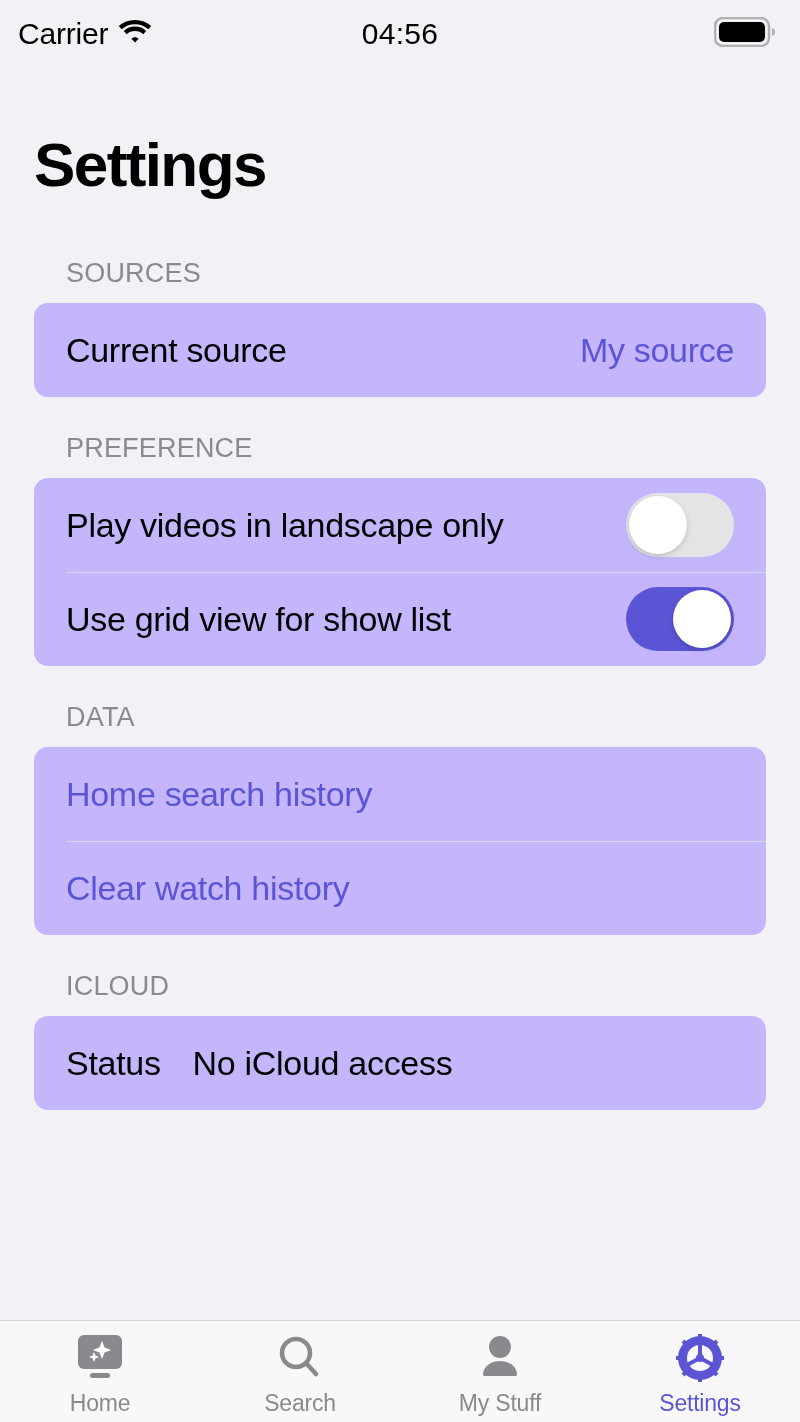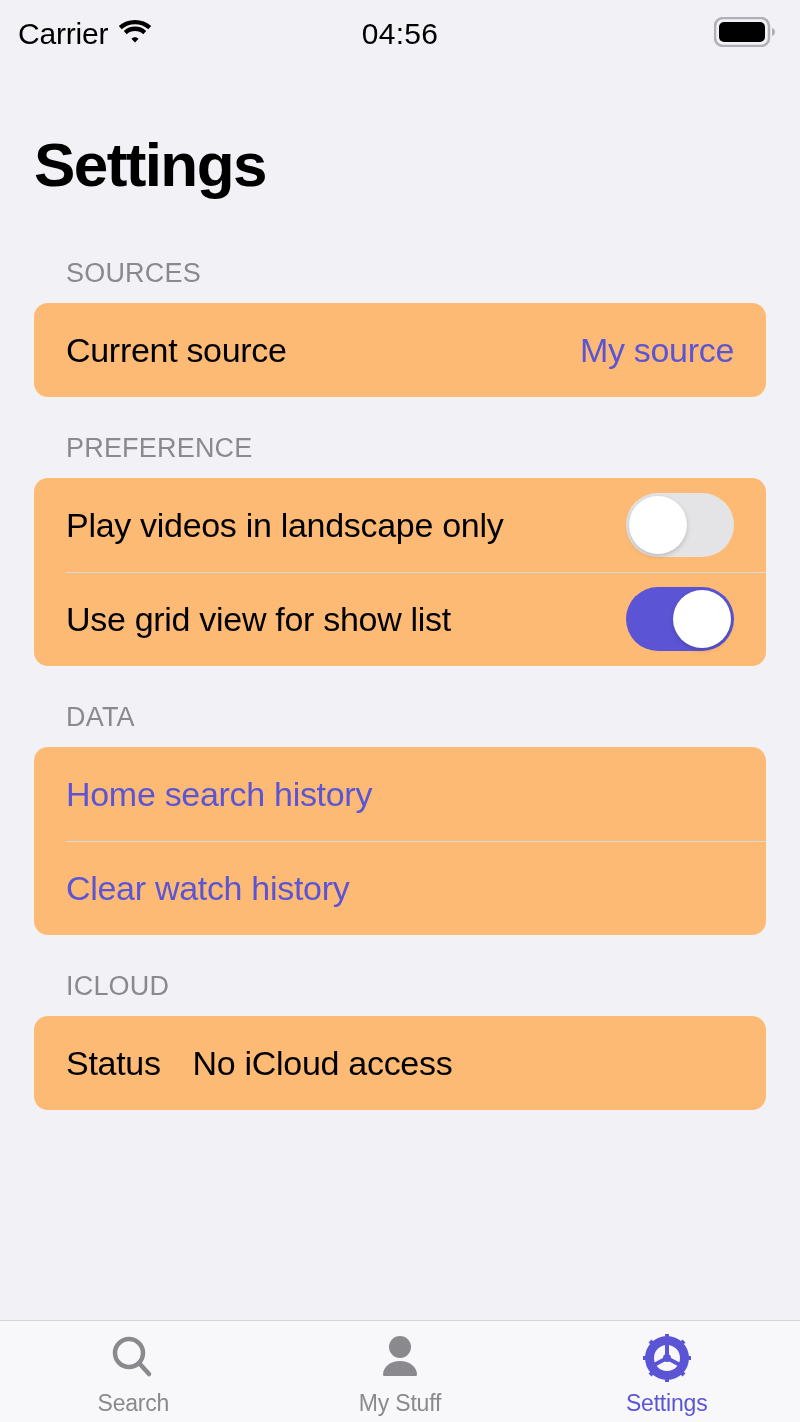--- a/index.html
+++ b/index.html
@@ -65,21 +65,21 @@
   }
   .section { margin-bottom: 36px; }
   .section-header {
     font-size: 27px;
     color: #8a8a8e;
     letter-spacing: 0.2px;
     padding: 0 0 14px 32px;
     text-transform: uppercase;
   }
   .card {
-    background: #fdba74;
+    background: #c4b5fd;
     border-radius: 14px;
     overflow: hidden;
   }
   .row {
     display: flex;
     align-items: center;
     min-height: 94px;
     padding: 0 32px;
     position: relative;
   }
@@ -230,20 +230,31 @@
         <span class="row-label">Status</span>
         <span class="row-value plain">No iCloud access</span>
       </div>
     </div>
   </div>
 
 </div>
 
 <div class="tabbar">
 
+  <div class="tab">
+    <span class="tab-icon">
+      <svg width="56" height="50" viewBox="0 0 56 50">
+        <rect x="6" y="2" width="44" height="34" rx="6" fill="#8a8a8e"></rect>
+        <path d="M30 8l2.6 6.6L39 17l-6.4 2.4L30 26l-2.6-6.6L21 17l6.4-2.4z" fill="#fff"></path>
+        <path d="M22 19l1.4 3.6L27 24l-3.6 1.4L22 29l-1.4-3.6L17 24l3.6-1.4z" fill="#fff"></path>
+        <rect x="18" y="40" width="20" height="5" rx="2.5" fill="#8a8a8e"></rect>
+      </svg>
+    </span>
+    <span class="tab-label">Home</span>
+  </div>
 
   <div class="tab">
     <span class="tab-icon">
       <svg width="52" height="50" viewBox="0 0 52 50">
         <circle cx="22" cy="20" r="14" fill="none" stroke="#8a8a8e" stroke-width="4.5"></circle>
         <line x1="32" y1="30" x2="42" y2="41" stroke="#8a8a8e" stroke-width="4.5" stroke-linecap="round"></line>
       </svg>
     </span>
     <span class="tab-label">Search</span>
   </div>

